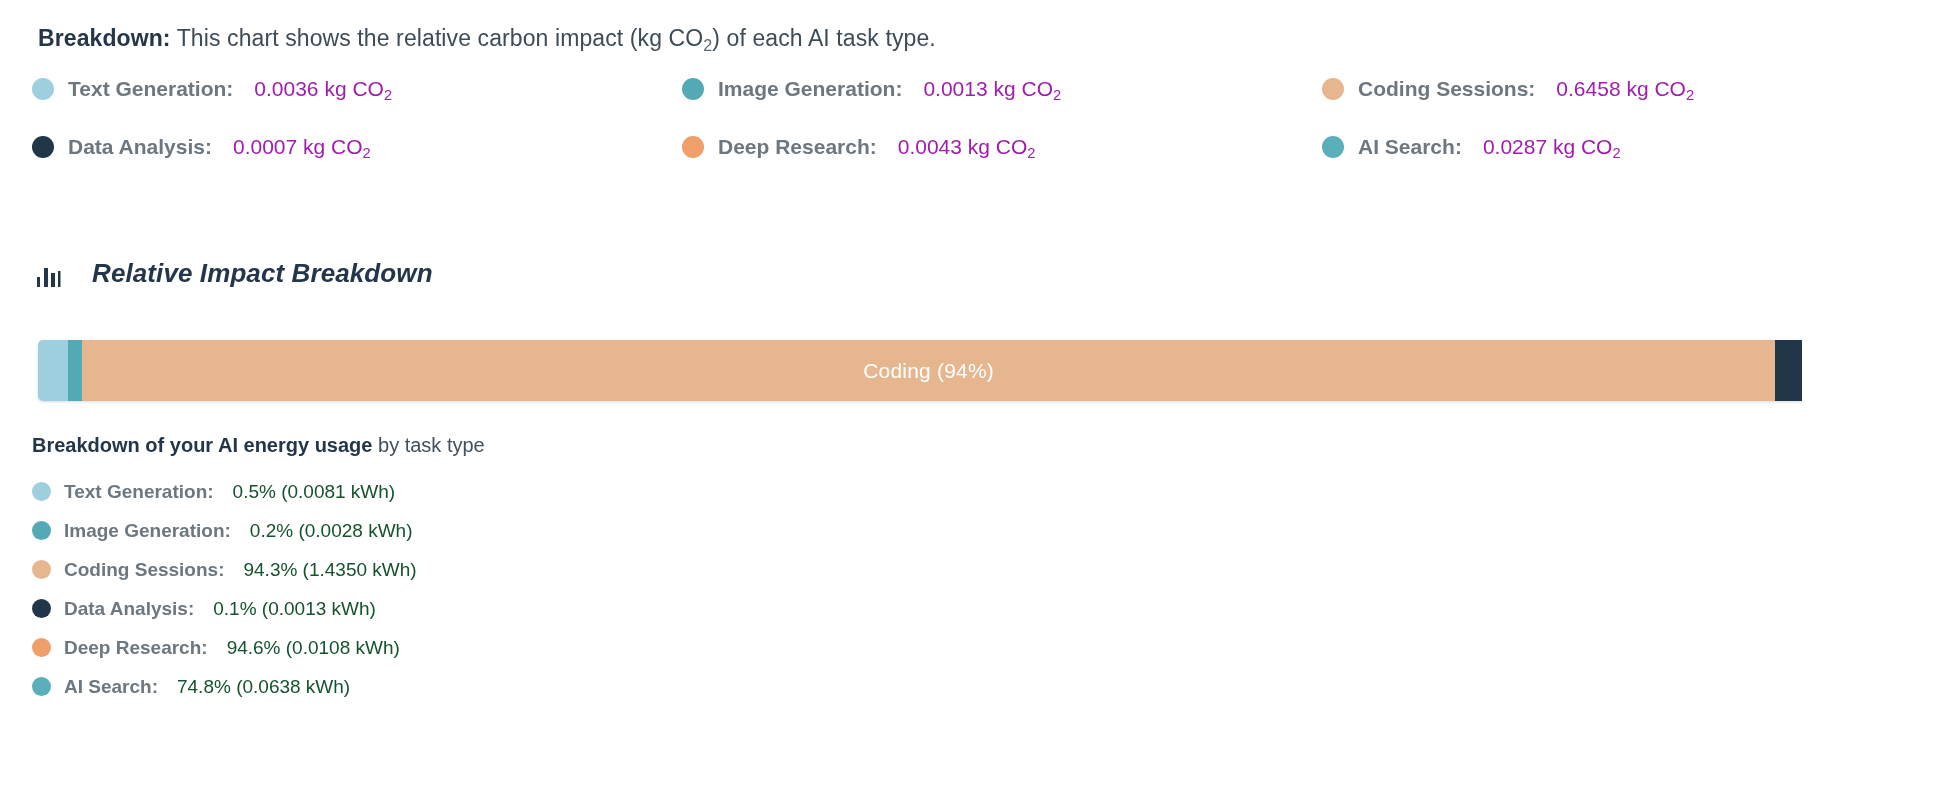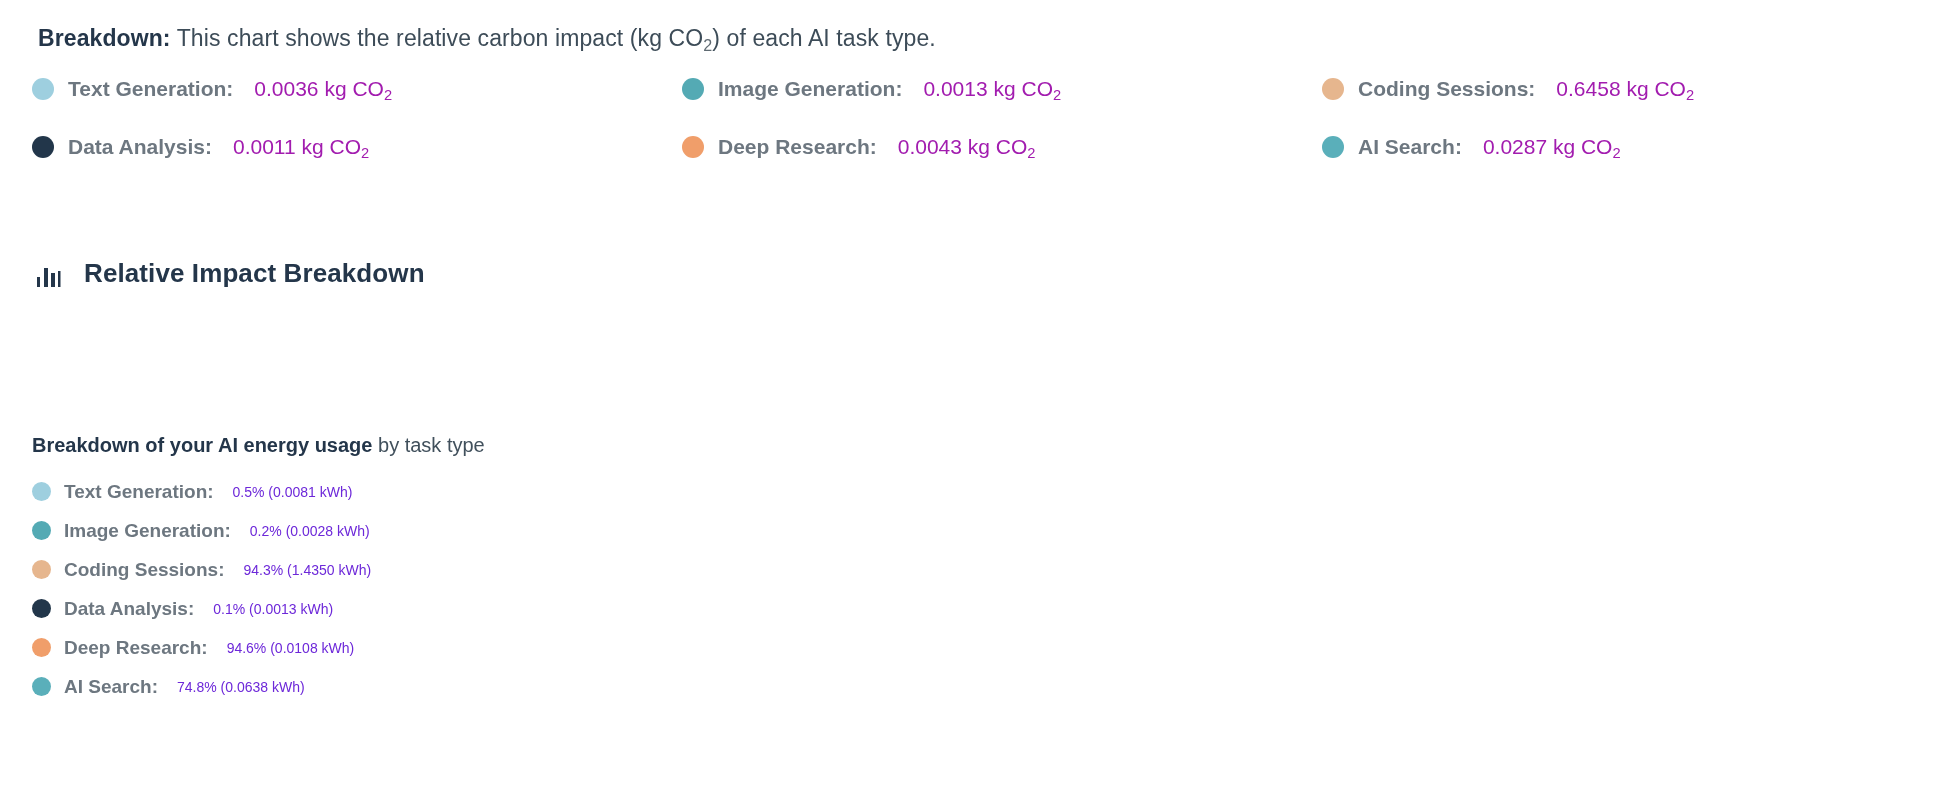--- a/index.html
+++ b/index.html
@@ -57,21 +57,22 @@
     color: #a21caf;
     margin-left: 7px;
   }
 
   
   .section-head {
     position: absolute;
     left: 36px; top: 258px;
     display: flex;
     align-items: center;
-    gap: 22px;
+    gap: 30px;
+    font-style: italic;
   }
   .bars-icon { width: 26px; height: 28px; display: block; }
   .section-title {
     font-size: 26px;
     font-weight: bold;
     color: #24364a;
     letter-spacing: 0.1px;
   }
 
   
@@ -116,21 +117,21 @@
   }
   .elegend-item {
     height: 39px;
     display: flex;
     align-items: center;
     gap: 13px;
     white-space: nowrap;
   }
   .dot-sm { width: 19px; height: 19px; border-radius: 50%; flex: 0 0 auto; }
   .elegend-label { font-size: 19px; font-weight: bold; color: #6d7780; }
-  .elegend-value { font-size: 14px; color: #6d28d9; margin-left: 6px; }
+  .elegend-value { font-size: 19px; color: #14532d; margin-left: 6px; }
 </style>
 </head>
 <body>
 
 <div class="page">
 
   <div class="intro">
     <span class="lead">Breakdown:</span><span class="body"> This chart shows the relative carbon impact (kg CO</span><sub>2</sub><span class="body">) of each AI task type.</span>
   </div>
 
@@ -150,21 +151,21 @@
 
     <div class="clegend-item">
       <span class="dot" style="background:#e6b68e"></span>
       <span class="clegend-label">Coding Sessions:</span>
       <span class="clegend-value"><span>0.6458 kg CO</span><sub>2</sub></span>
     </div>
 
     <div class="clegend-item">
       <span class="dot" style="background:#22364a"></span>
       <span class="clegend-label">Data Analysis:</span>
-      <span class="clegend-value"><span>0.0011 kg CO</span><sub>2</sub></span>
+      <span class="clegend-value"><span>0.0007 kg CO</span><sub>2</sub></span>
     </div>
 
     <div class="clegend-item">
       <span class="dot" style="background:#f09e6a"></span>
       <span class="clegend-label">Deep Research:</span>
       <span class="clegend-value"><span>0.0043 kg CO</span><sub>2</sub></span>
     </div>
 
     <div class="clegend-item">
       <span class="dot" style="background:#5aafba"></span>
@@ -179,20 +180,40 @@
       <svg class="bars-icon" viewBox="0 0 26 28" xmlns="http://www.w3.org/2000/svg">
         <rect x="1" y="17" width="3" height="10" fill="#24364a"></rect>
         <rect x="8" y="8" width="4" height="19" fill="#24364a"></rect>
         <rect x="15" y="13" width="4" height="14" fill="#24364a"></rect>
         <rect x="22" y="11" width="2.5" height="16" fill="#24364a"></rect>
       </svg>
     </span>
     <span class="section-title">Relative Impact Breakdown</span>
   </div>
 
+  <div class="stack-wrap">
+    <div class="seg" style="width:1.60%;background:#9ecfdf">
+      <span class="seg-label"></span>
+    </div>
+    <div class="seg" style="width:0.75%;background:#54aab4">
+      <span class="seg-label"></span>
+    </div>
+    <div class="seg" style="width:90.10%;background:#e6b68e">
+      <span class="seg-label">Coding (94%)</span>
+    </div>
+    <div class="seg" style="width:1.75%;background:#22364a">
+      <span class="seg-label"></span>
+    </div>
+    <div class="seg" style="width:1.70%;background:#f09e6a">
+      <span class="seg-label"></span>
+    </div>
+    <div class="seg" style="width:4.10%;background:#5aafba">
+      <span class="seg-label"></span>
+    </div>
+  </div>
 
   <div class="energy-sub">
     <span class="strong">Breakdown of your AI energy usage</span><span> by task type</span>
   </div>
 
   <div class="energy-list">
 
     <div class="elegend-item">
       <span class="dot-sm" style="background:#9ecfdf"></span>
       <span class="elegend-label">Text Generation:</span>

